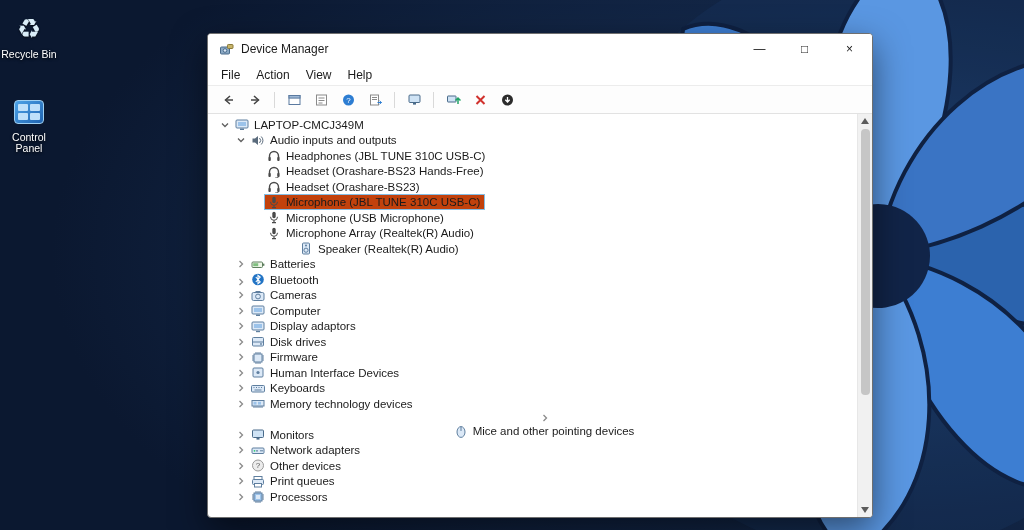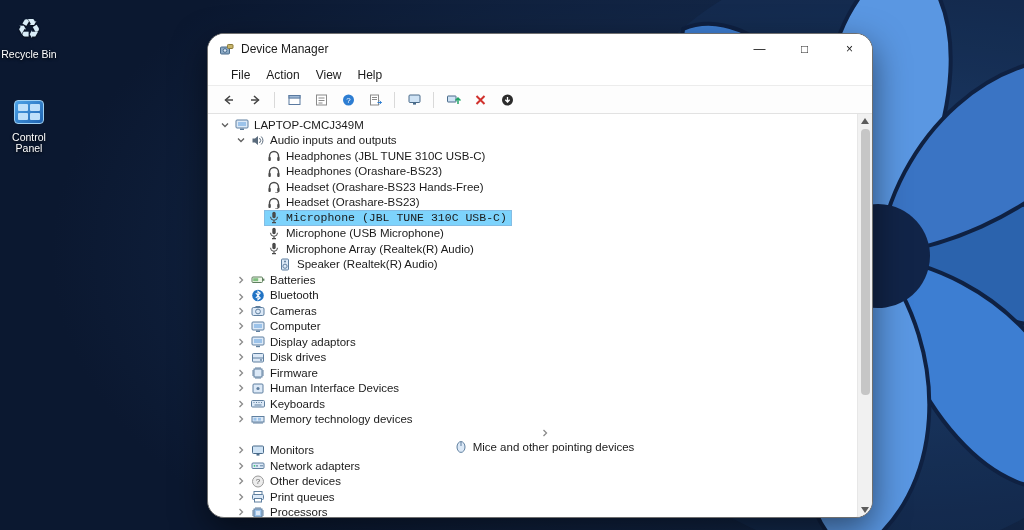--- a/index.html
+++ b/index.html
@@ -14,40 +14,40 @@
   
   .desktop-icons{position:absolute;left:0;top:12px;width:58px;display:flex;flex-direction:column;gap:34px;align-items:center;}
   .desk-icon{display:flex;flex-direction:column;align-items:center;width:58px;cursor:default;}
   .di-img{width:36px;height:34px;display:flex;align-items:center;justify-content:center;}
   .recycle-glyph{font-size:27px;color:#d9edf8;text-shadow:0 1px 2px rgba(0,0,0,.65);}
   .cp{width:30px;height:24px;background:linear-gradient(135deg,#4da3e8,#1f63b0);border:1px solid #9fd0f2;border-radius:4px;display:grid;grid-template-columns:1fr 1fr;grid-template-rows:1fr 1fr;gap:2px;padding:3px;box-sizing:border-box;}
   .cp i{background:#bfe0fa;border-radius:1px;}
   .di-label{margin-top:3px;font-size:10.5px;color:#fff;text-shadow:0 1px 3px rgba(0,0,0,.9);text-align:center;line-height:1.1;}
 
   
-  .window{position:absolute;left:207px;top:33px;width:666px;height:485px;background:#fff;border:1px solid #6f6f6f;border-radius:17px;box-shadow:0 12px 34px rgba(0,0,0,.5);display:flex;flex-direction:column;overflow:hidden;box-sizing:border-box;}
+  .window{position:absolute;left:207px;top:33px;width:666px;height:485px;background:#fff;border:1px solid #6f6f6f;border-radius:4px;box-shadow:0 12px 34px rgba(0,0,0,.5);display:flex;flex-direction:column;overflow:hidden;box-sizing:border-box;}
   .titlebar{height:30px;flex:0 0 auto;display:flex;align-items:center;padding-left:11px;background:#fff;}
   .app-icon{display:inline-flex;align-items:center;}
   .title{font-size:12px;color:#1b1b1b;margin-left:7px;}
   .caption{margin-left:auto;display:flex;height:100%;}
   .cap-btn{width:45px;height:100%;display:flex;align-items:center;justify-content:center;font-size:12px;color:#222;background:transparent;border:0;font-family:inherit;padding:0;}
-  .menubar{height:21px;flex:0 0 auto;display:flex;align-items:center;padding-left:15px;background:#fff;}
+  .menubar{height:21px;flex:0 0 auto;display:flex;align-items:center;padding-left:5px;background:#fff;}
   .menu-item{font-size:12px;color:#1b1b1b;padding:2px 8px;}
   .toolbar{height:27px;flex:0 0 auto;display:flex;align-items:center;padding-left:8px;gap:3px;background:#fdfdfd;border-top:1px solid #ececec;border-bottom:1px solid #e2e2e2;}
   .tb-btn{width:24px;height:22px;display:flex;align-items:center;justify-content:center;border-radius:3px;}
   .tb-ic{display:inline-flex;}
   .tb-sep{width:1px;height:16px;background:#d9d9d9;margin:0 4px;}
 
   .content{flex:1;display:flex;min-height:0;}
   .tree{flex:1;overflow:hidden;padding-top:3px;}
   .tree-row{height:15.5px;display:flex;align-items:center;white-space:nowrap;font-size:11.5px;color:#1b1b1b;}
   .chev{width:15px;height:12px;display:inline-flex;align-items:center;justify-content:center;flex:0 0 auto;}
   .sel{display:inline-flex;align-items:center;padding:0 4px 0 1px;border:1px solid transparent;height:14px;}
   .ticon{width:16px;display:inline-flex;align-items:center;justify-content:center;margin-right:4px;flex:0 0 auto;}
-  .tree-row.selected .sel{background:#7dd3fc;border-color:#84bde4;font-family:Liberation Mono, monospace;}
+  .tree-row.selected .sel{background:#c2410c;border-color:#84bde4;}
 
   .scrollbar{width:14px;flex:0 0 auto;background:#f1f1f1;border-left:1px solid #e7e7e7;display:flex;flex-direction:column;align-items:center;}
   .sb-arrow{width:14px;height:14px;display:flex;align-items:center;justify-content:center;flex:0 0 auto;}
   .sb-thumb{width:9px;height:266px;background:#c6c6c6;border-radius:4px;margin-top:1px;flex:0 0 auto;}
   .sb-spacer{flex:1;}
 </style>
 </head>
 <body>
 
 <svg class="wallpaper" viewBox="0 0 1024 530" preserveAspectRatio="none">
@@ -256,50 +256,37 @@
           </span>
         </div>
         <div class="tree-row" style="padding-left: 41px;">
           <span class="chev"></span>
           <span class="sel">
             <span class="ticon">
               <svg width="14" height="13" viewBox="0 0 14 13">
                 <path d="M2.5 9V7a4.5 4.5 0 0 1 9 0v2" stroke="#4a4a4a" stroke-width="1.4" fill="none"></path>
                 <rect x="1.4" y="8" width="2.4" height="4" rx="1" fill="#4a4a4a"></rect>
                 <rect x="10.2" y="8" width="2.4" height="4" rx="1" fill="#4a4a4a"></rect>
-              </svg>
-            </span>
-            <span class="tlabel">Headphones (Orashare-BS23)</span>
+                <path d="M11.4 12c0 .8-2 1-3.2 1" stroke="#4a4a4a" fill="none"></path>
+              </svg>
+            </span>
+            <span class="tlabel">Headset (Orashare-BS23 Hands-Free)</span>
           </span>
         </div>
         <div class="tree-row" style="padding-left: 41px;">
           <span class="chev"></span>
           <span class="sel">
             <span class="ticon">
               <svg width="14" height="13" viewBox="0 0 14 13">
                 <path d="M2.5 9V7a4.5 4.5 0 0 1 9 0v2" stroke="#4a4a4a" stroke-width="1.4" fill="none"></path>
                 <rect x="1.4" y="8" width="2.4" height="4" rx="1" fill="#4a4a4a"></rect>
                 <rect x="10.2" y="8" width="2.4" height="4" rx="1" fill="#4a4a4a"></rect>
                 <path d="M11.4 12c0 .8-2 1-3.2 1" stroke="#4a4a4a" fill="none"></path>
               </svg>
             </span>
-            <span class="tlabel">Headset (Orashare-BS23 Hands-Free)</span>
-          </span>
-        </div>
-        <div class="tree-row" style="padding-left: 41px;">
-          <span class="chev"></span>
-          <span class="sel">
-            <span class="ticon">
-              <svg width="14" height="13" viewBox="0 0 14 13">
-                <path d="M2.5 9V7a4.5 4.5 0 0 1 9 0v2" stroke="#4a4a4a" stroke-width="1.4" fill="none"></path>
-                <rect x="1.4" y="8" width="2.4" height="4" rx="1" fill="#4a4a4a"></rect>
-                <rect x="10.2" y="8" width="2.4" height="4" rx="1" fill="#4a4a4a"></rect>
-                <path d="M11.4 12c0 .8-2 1-3.2 1" stroke="#4a4a4a" fill="none"></path>
-              </svg>
-            </span>
             <span class="tlabel">Headset (Orashare-BS23)</span>
           </span>
         </div>
         <div class="tree-row selected" style="padding-left: 41px;">
           <span class="chev"></span>
           <span class="sel">
             <span class="ticon">
               <svg width="14" height="13" viewBox="0 0 14 13">
                 <rect x="5.3" y="0.8" width="3.4" height="6.4" rx="1.7" fill="#4a4a4a"></rect>
                 <path d="M3.5 5.8a3.5 3.5 0 0 0 7 0" stroke="#4a4a4a" fill="none"></path>
@@ -331,21 +318,21 @@
               <svg width="14" height="13" viewBox="0 0 14 13">
                 <rect x="5.3" y="0.8" width="3.4" height="6.4" rx="1.7" fill="#4a4a4a"></rect>
                 <path d="M3.5 5.8a3.5 3.5 0 0 0 7 0" stroke="#4a4a4a" fill="none"></path>
                 <line x1="7" y1="9.4" x2="7" y2="11" stroke="#4a4a4a" stroke-width="1.2"></line>
                 <line x1="5" y1="11.6" x2="9" y2="11.6" stroke="#4a4a4a" stroke-width="1.2"></line>
               </svg>
             </span>
             <span class="tlabel">Microphone Array (Realtek(R) Audio)</span>
           </span>
         </div>
-        <div class="tree-row" style="padding-left: 52px;">
+        <div class="tree-row" style="padding-left: 41px; gap: 32px;">
           <span class="chev"></span>
           <span class="sel">
             <span class="ticon">
               <svg width="14" height="13" viewBox="0 0 14 13">
                 <rect x="3.5" y="1" width="7" height="11" rx="1" fill="#dce9f7" stroke="#5f7f9f"></rect>
                 <circle cx="7" cy="8.2" r="2.1" fill="none" stroke="#5f7f9f"></circle>
                 <circle cx="7" cy="3.6" r="1" fill="#5f7f9f"></circle>
               </svg>
             </span>
             <span class="tlabel">Speaker (Realtek(R) Audio)</span>

